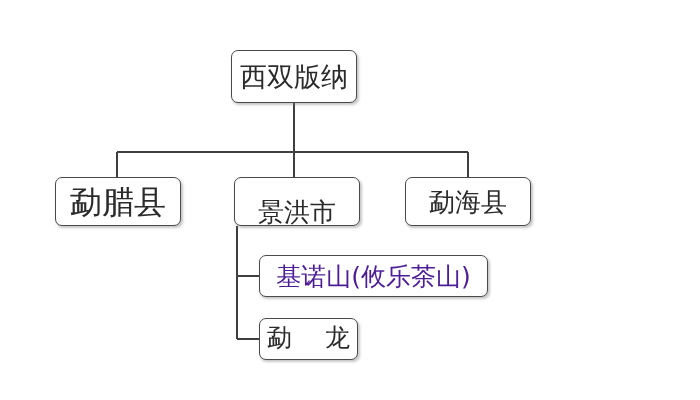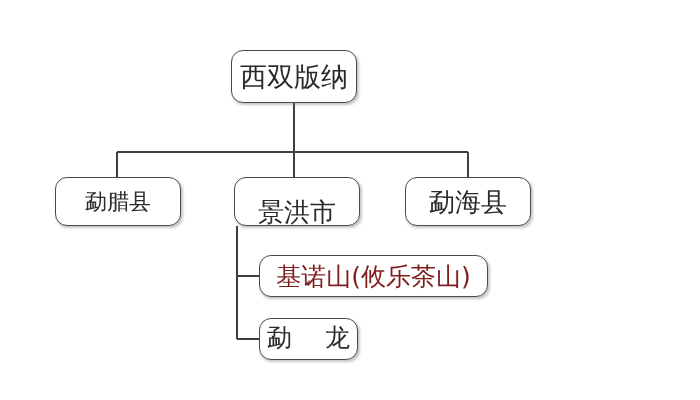--- a/index.html
+++ b/index.html
@@ -23,41 +23,41 @@
     height: 400px;
   }
   .node {
     position: absolute;
     box-sizing: border-box;
     display: flex;
     align-items: center;
     justify-content: center;
     background: #ffffff;
     border: 1.6px solid #4a4a4a;
-    border-radius: 12px;
+    border-radius: 7px;
     box-shadow: 1.5px 2px 2.5px rgba(120,120,120,0.42);
     color: #2b2b2b;
     white-space: nowrap;
     z-index: 2;
   }
   .node-label {
     display: block;
     line-height: 1;
     font-weight: 400;
   }
   .n-root      { left: 231px; top: 50px;  width: 126px; height: 53px; }
   .n-root .node-label      { font-size: 27px; letter-spacing: 0px; }
   .n-menglaxian{ left: 55px;  top: 177px; width: 126px; height: 49px; }
-  .n-menglaxian .node-label{ font-size: 22px; }
+  .n-menglaxian .node-label{ font-size: 32px; }
   .n-jinghong  { left: 234px; top: 177px; width: 126px; height: 49px; align-items: flex-end; }
   .n-jinghong .node-label  { font-size: 26px; }
   .n-menghai   { left: 405px; top: 177px; width: 126px; height: 49px; }
   .n-menghai .node-label   { font-size: 26px; }
   .n-jinuoshan { left: 259px; top: 255px; width: 229px; height: 42px; }
-  .n-jinuoshan .node-label { font-size: 25px; color: #7f1d1d; }
+  .n-jinuoshan .node-label { font-size: 25px; color: #4c1d95; }
   .n-menglong  { left: 259px; top: 318px; width: 99px;  height: 42px; font-family: Liberation Mono, monospace; }
   .n-menglong .node-label  { font-size: 25px; letter-spacing: 9px; text-indent: 9px; }
 </style>
 </head>
 <body>
 
 <div id="canvas">
 
   <svg id="connectors" viewBox="0 0 700 400" xmlns="http://www.w3.org/2000/svg">
     <g fill="none" stroke="#3f3f3f" stroke-width="1.6" shape-rendering="crispEdges">

